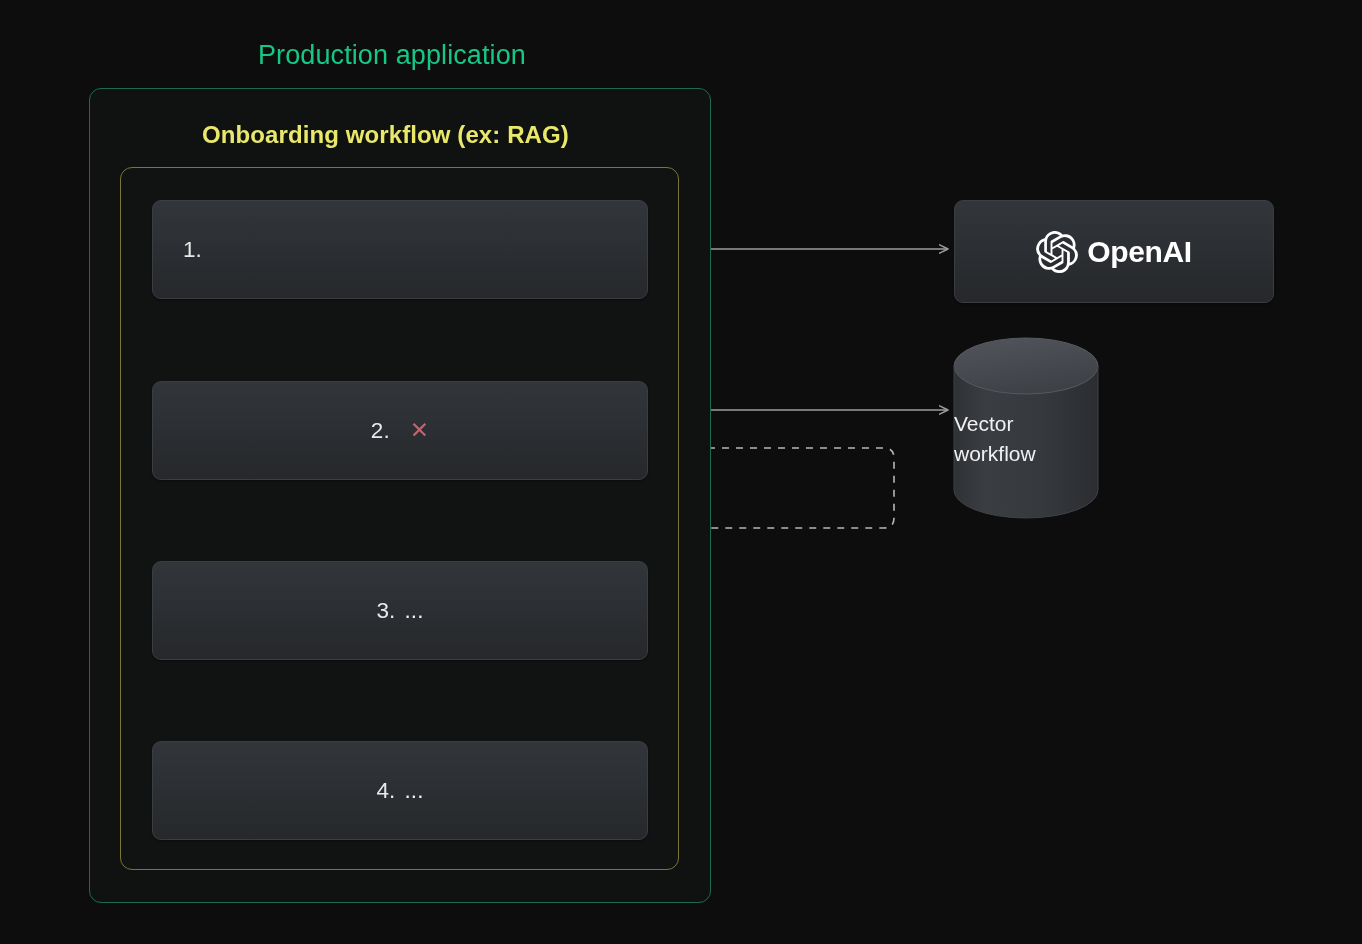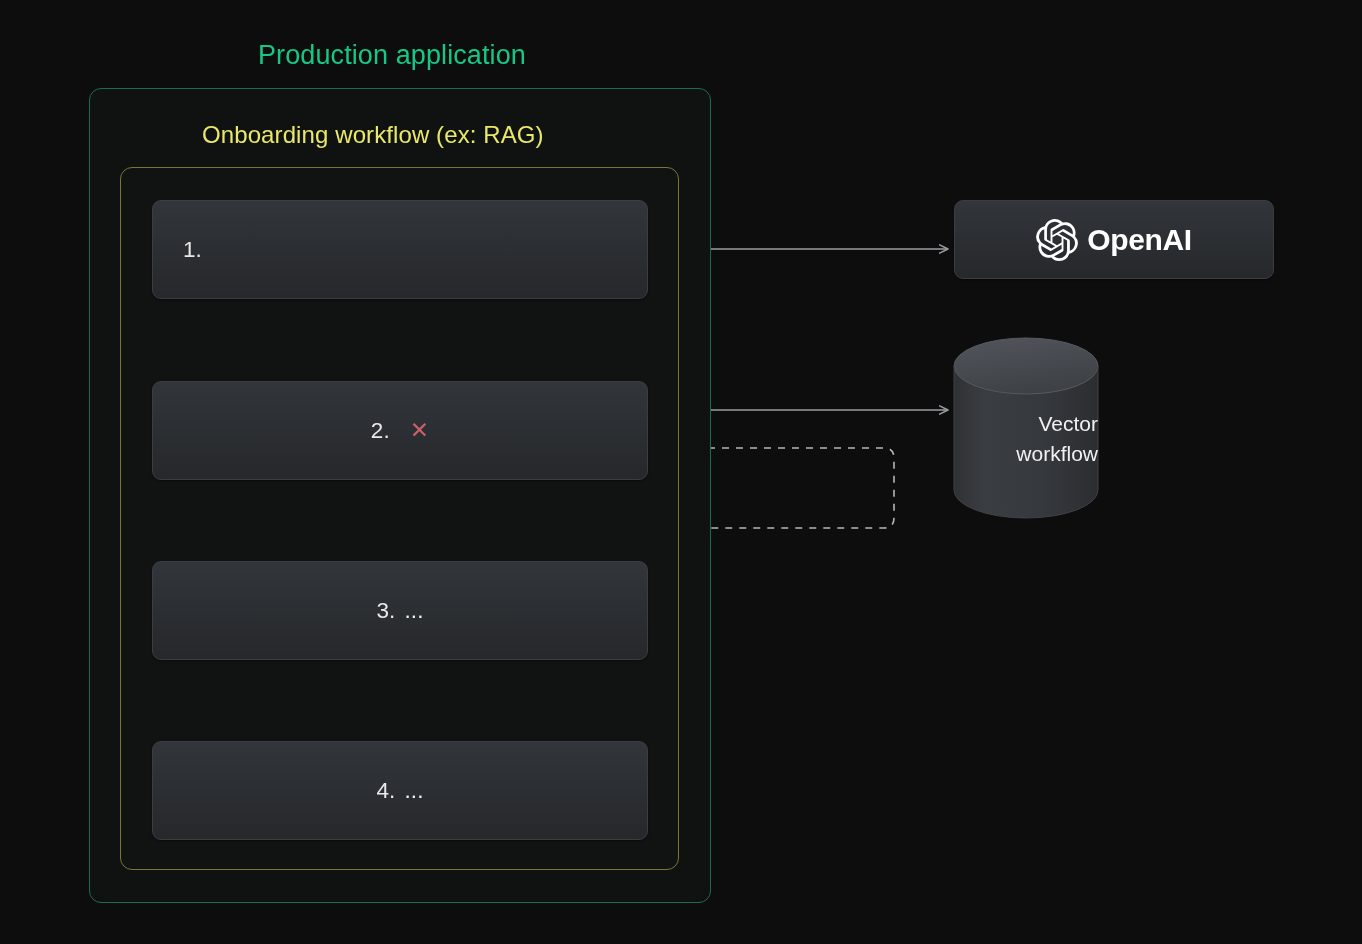--- a/index.html
+++ b/index.html
@@ -47,20 +47,21 @@
 
   
   #wf-title {
     position: absolute;
     left: 202px;
     top: 121px;
     font-size: 24px;
     letter-spacing: 0.1px;
     color: #e9e86a;
     white-space: nowrap;
+    font-weight: bold;
   }
   #wf-box {
     position: absolute;
     left: 120px;
     top: 167px;
     width: 559px;
     height: 703px;
     border: 1.4px solid #7c7536;
     border-radius: 12px;
     background: #111312;
@@ -98,21 +99,21 @@
     line-height: 1;
     font-weight: 400;
   }
 
   
   #openai-box {
     position: absolute;
     left: 954px;
     top: 200px;
     width: 320px;
-    height: 79px;
+    height: 103px;
     border-radius: 9px;
     background: linear-gradient(180deg, #323539 0%, #2c2f33 45%, #26282b 100%);
     border: 1px solid #3a3d42;
     box-sizing: border-box;
     display: flex;
     align-items: center;
     justify-content: center;
     gap: 9px;
     box-shadow: 0 1px 2px rgba(0,0,0,0.45);
   }
@@ -120,21 +121,21 @@
     color: #ffffff;
     font-size: 30px;
     font-weight: 700;
     letter-spacing: -0.4px;
   }
   #vector-db-label {
     position: absolute;
     left: 954px;
     top: 409px;
     width: 144px;
-    text-align: right;
+    text-align: left;
     color: #f0f1f2;
     font-size: 21px;
     line-height: 30px;
     pointer-events: none;
   }
 </style>
 </head>
 <body>
 
 <svg id="canvas" viewBox="0 0 1362 944" xmlns="http://www.w3.org/2000/svg">

